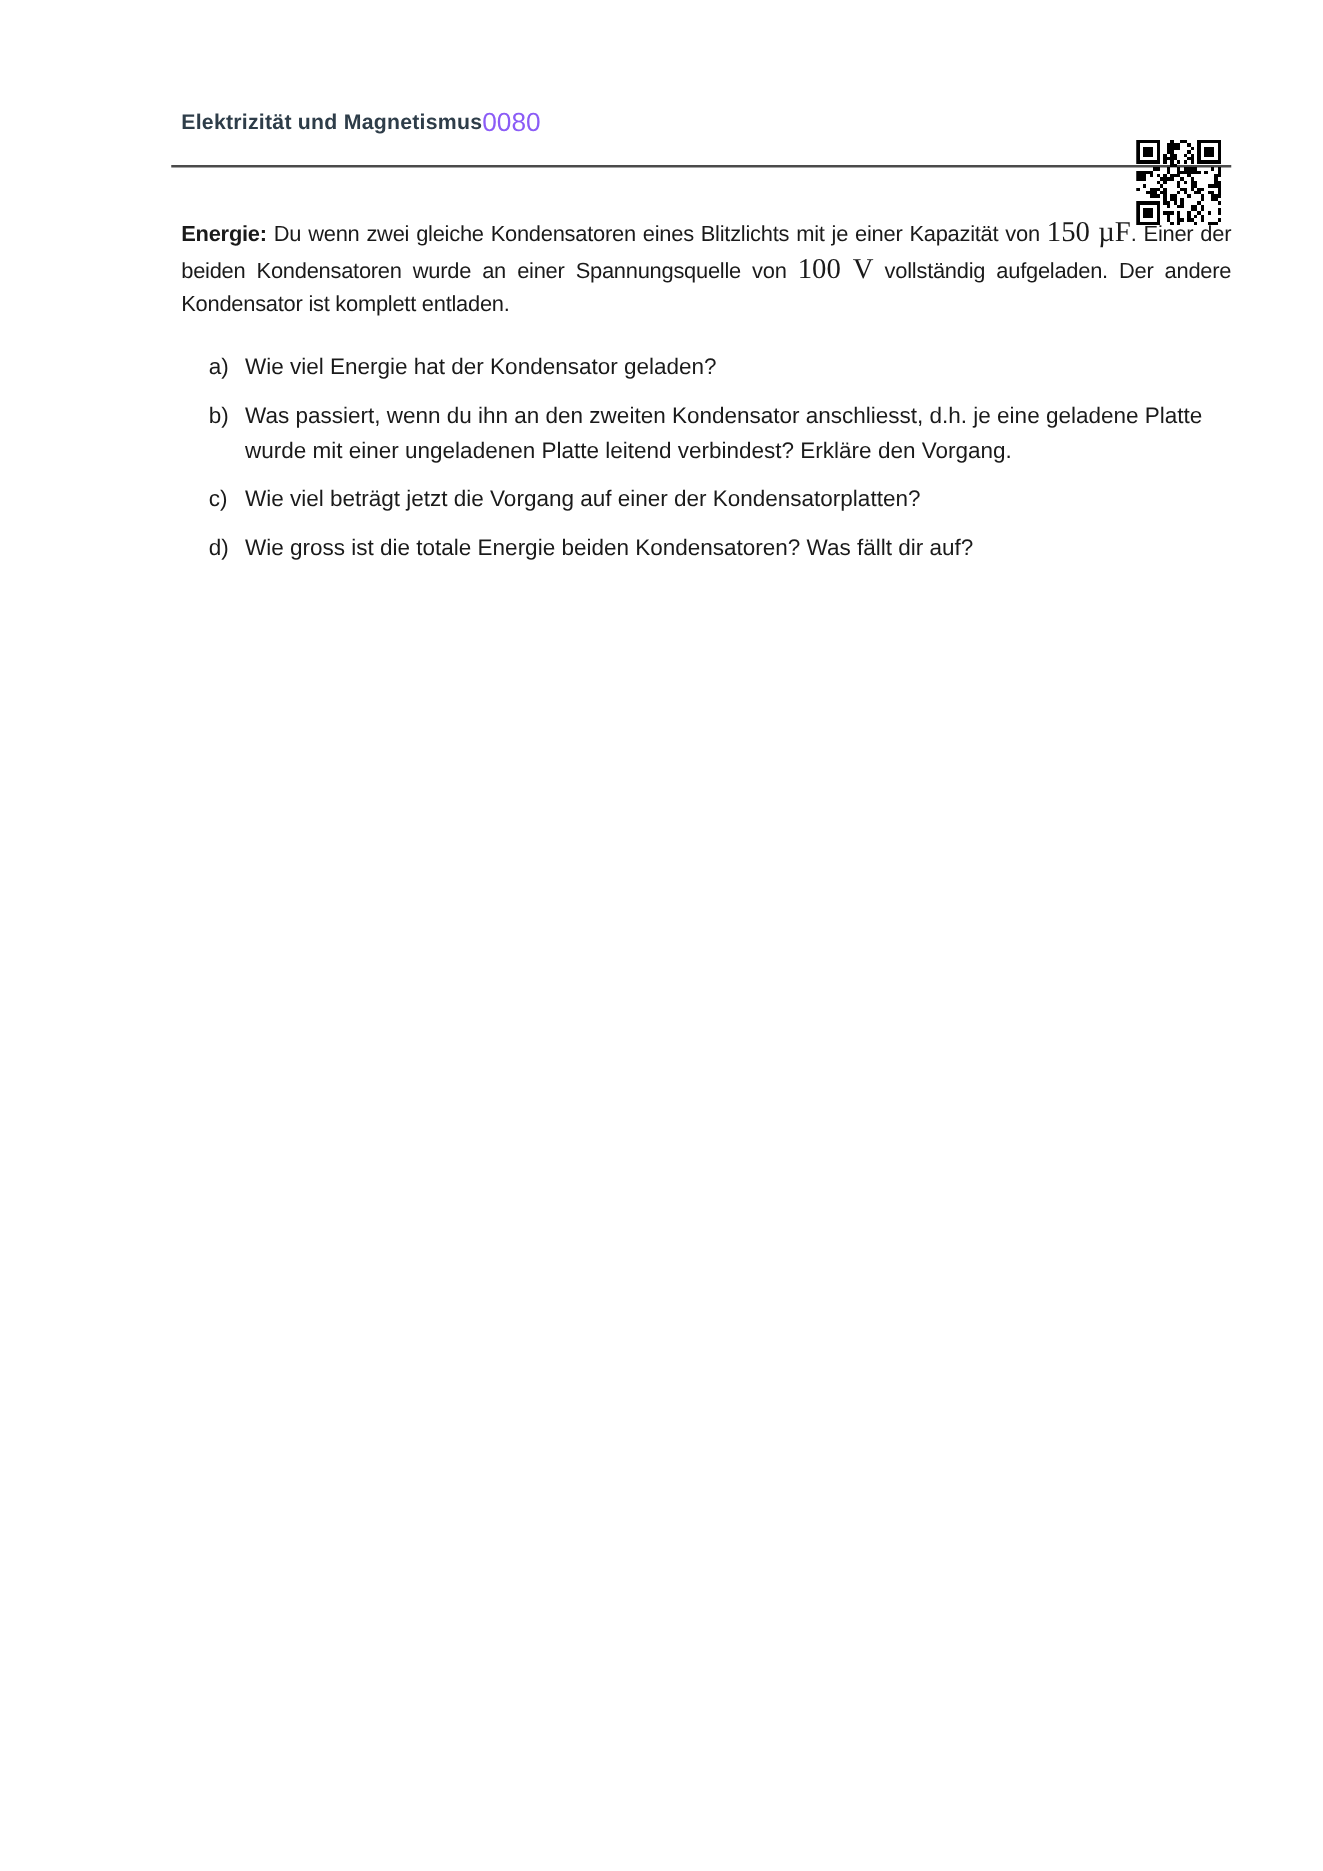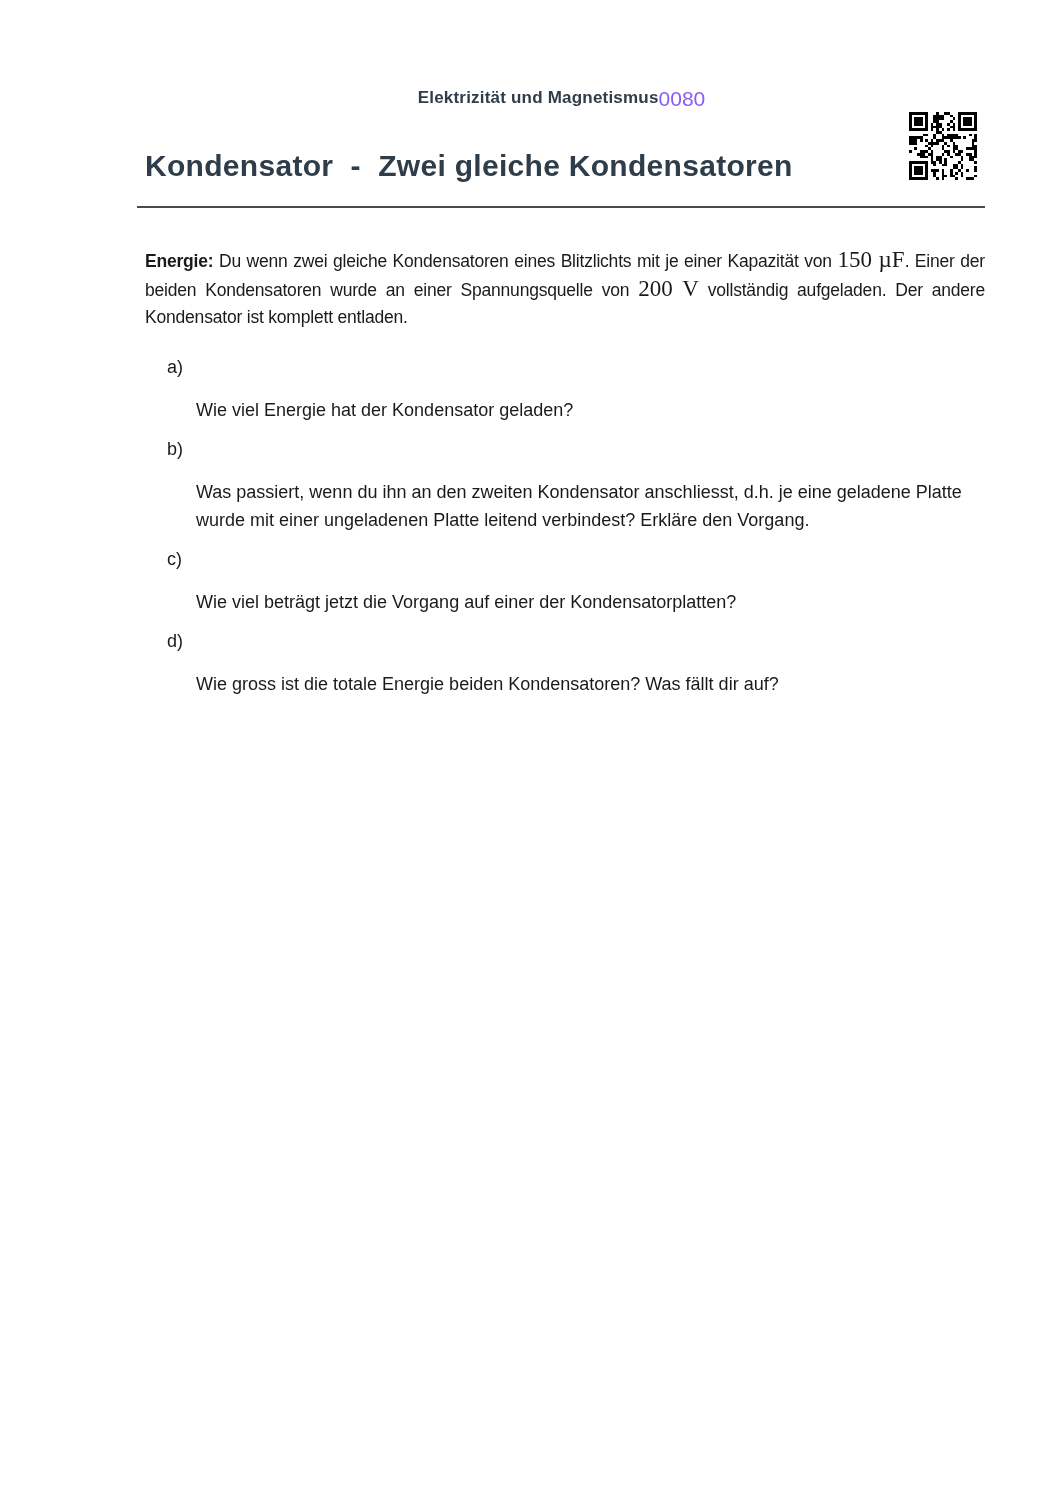--- a/index.html
+++ b/index.html
@@ -5,21 +5,21 @@
   html,body{margin:0;padding:0;background:#ffffff;}
   .page{
     position:relative;
     width:1058px;height:1497px;
     background:#ffffff;
     font-family:"Liberation Sans",sans-serif;
     color:#1a1a1a;
     overflow:hidden;
   }
   .content{position:absolute;left:145px;top:0;width:840px;}
-  .header-row{display:flex;justify-content:center;align-items:flex-start;padding-top:88px;}
+  .header-row{display:flex;justify-content:flex-start;align-items:flex-start;padding-top:88px;}
   .subject{
     font-size:17px;font-weight:700;
     color:var(--heading-color,#2e3d49);
     letter-spacing:0.2px;line-height:20px;
   }
   .code{
     font-size:21px;font-weight:400;color:#8b5cf6;
     line-height:21px;margin-right:7px;
     font-family:"Liberation Sans",sans-serif;
   }
@@ -49,39 +49,38 @@
   }
   .questions{list-style:none;margin:22px 0 0 0;padding:0;}
   .questions li{
     display:flex;
     padding-left:22px;
     margin-top:11px;
     font-size:18px;line-height:28px;
   }
   .questions li:first-child{margin-top:0;}
   .q-label{flex:0 0 29px;width:29px;}
-  .q-text{flex:1;margin-top:43px;}
+  .q-text{flex:1;}
   .qr-wrap{position:absolute;top:112px;right:81px;width:68px;height:68px;}
   .qr-wrap svg{width:100%;height:100%;display:block;shape-rendering:crispEdges;}
 </style>
 </head>
 <body>
 
 <div class="page">
   <div class="content">
     <div class="header-row">
       <div class="subject">Elektrizität und Magnetismus</div>
       <div class="code">0080</div>
     </div>
 
-    <h1 class="title">Kondensator  -  Zwei gleiche Kondensatoren</h1>
 
     <hr class="rule">
 
-    <p class="task"><b>Energie:</b><span> Du wenn zwei gleiche Kondensatoren eines Blitzlichts mit je einer Kapazität von </span><span class="math">150 µF</span><span>. Einer der beiden Kondensatoren wurde an einer Spannungsquelle von </span><span class="math">200 V</span><span> vollständig aufgeladen. Der andere Kondensator ist komplett entladen.</span></p>
+    <p class="task"><b>Energie:</b><span> Du wenn zwei gleiche Kondensatoren eines Blitzlichts mit je einer Kapazität von </span><span class="math">150 µF</span><span>. Einer der beiden Kondensatoren wurde an einer Spannungsquelle von </span><span class="math">100 V</span><span> vollständig aufgeladen. Der andere Kondensator ist komplett entladen.</span></p>
 
     <ol class="questions">
       <li>
         <span class="q-label">a)</span>
         <span class="q-text">Wie viel Energie hat der Kondensator geladen?</span>
       </li>
       <li>
         <span class="q-label">b)</span>
         <span class="q-text">Was passiert, wenn du ihn an den zweiten Kondensator anschliesst, d.h. je eine geladene Platte wurde mit einer ungeladenen Platte leitend verbindest? Erkläre den Vorgang.</span>
       </li>

